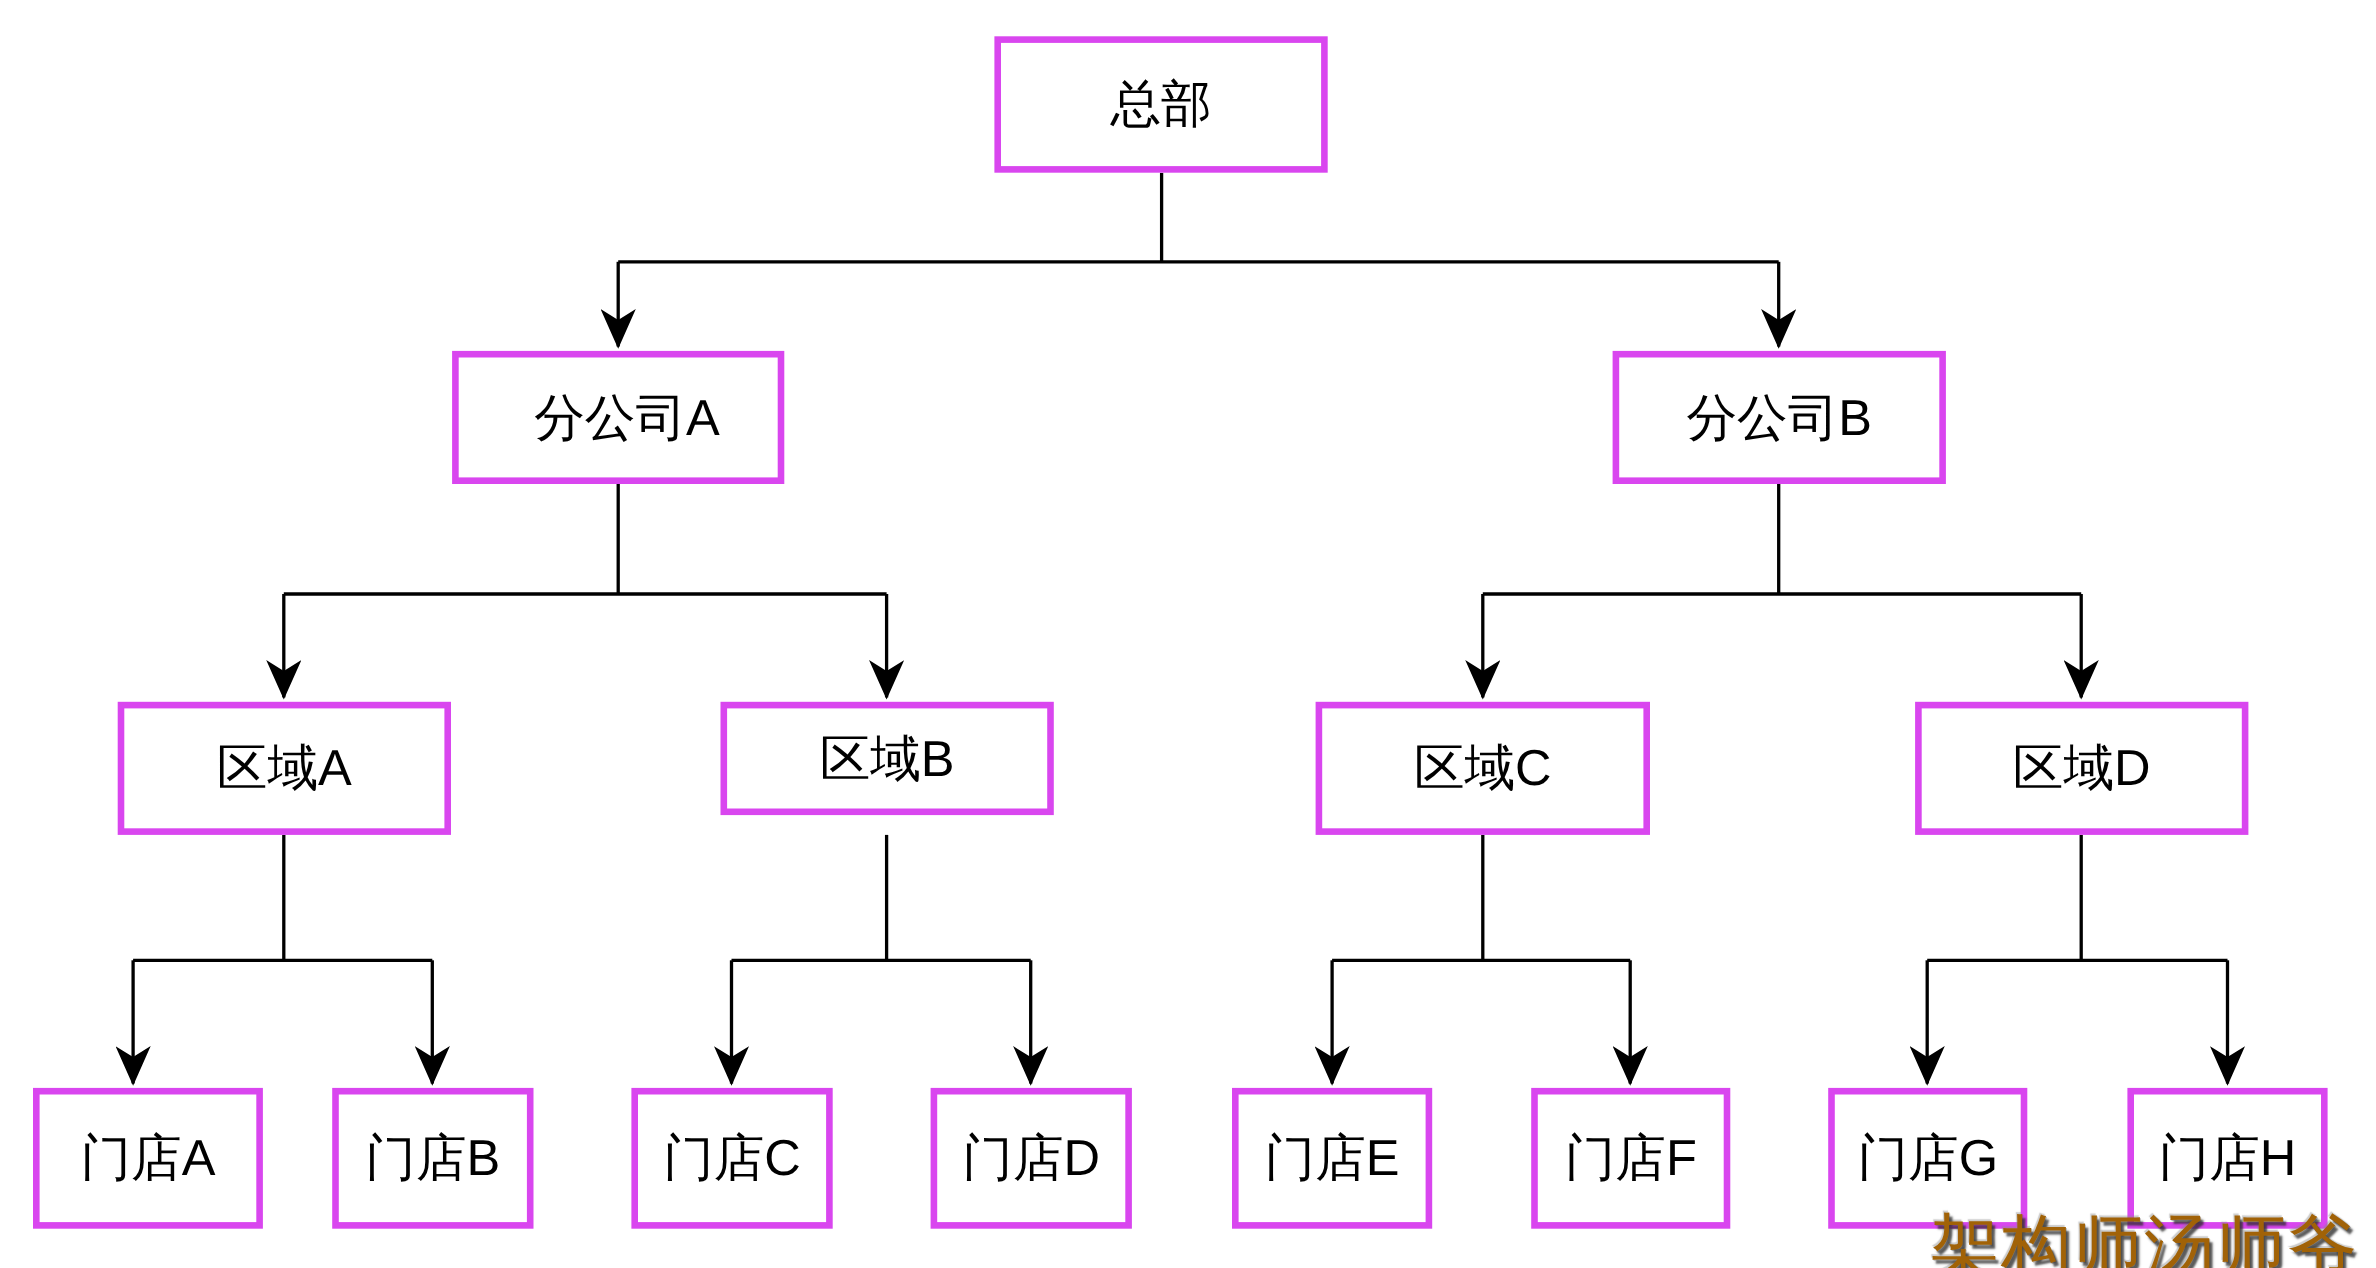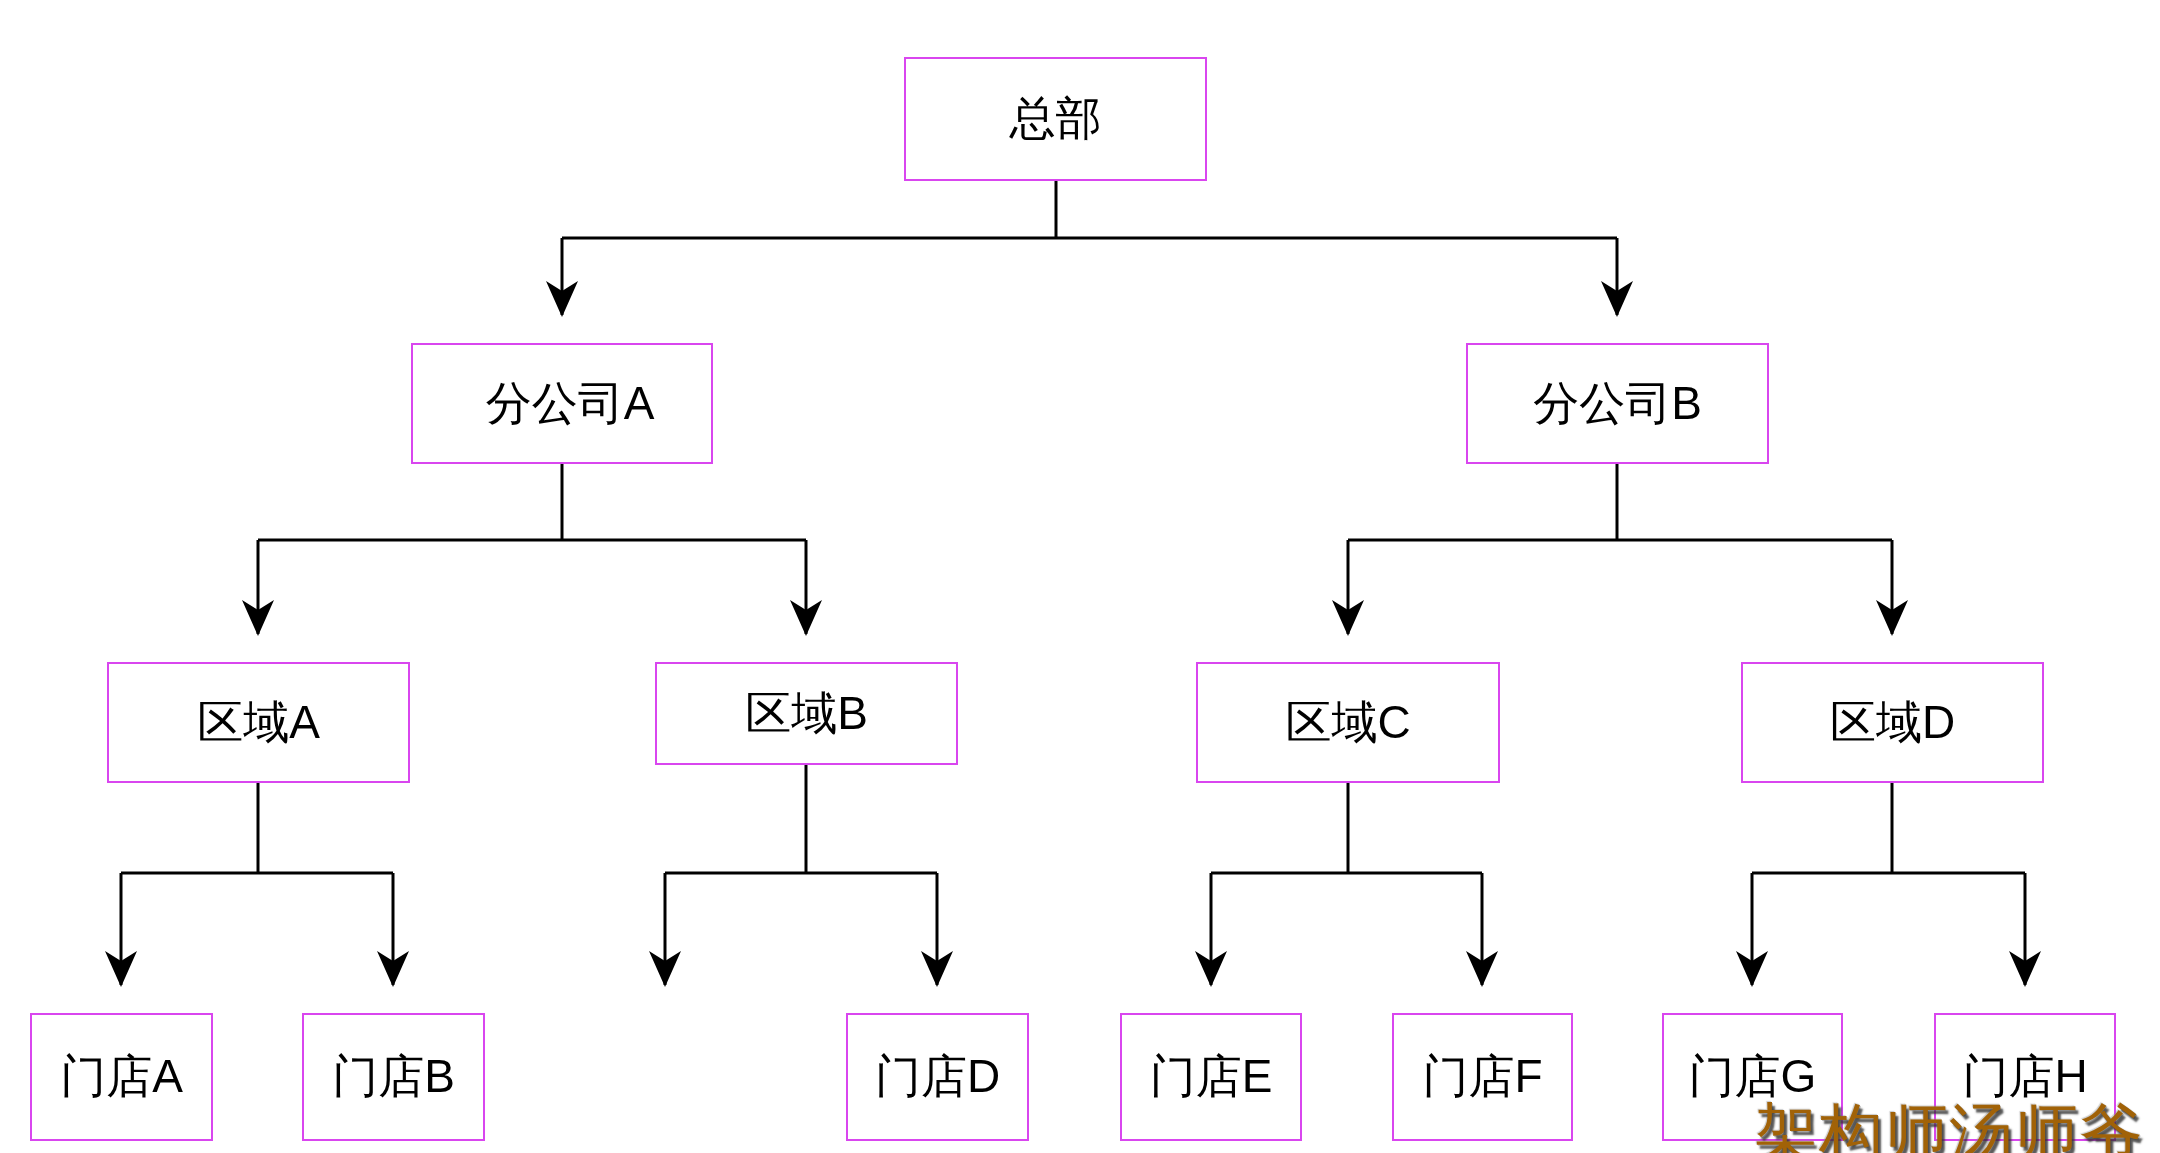--- a/index.html
+++ b/index.html
@@ -20,42 +20,41 @@
     left: 0;
     top: 0;
     width: 2160px;
     height: 1153px;
     display: block;
   }
   .node {
     position: absolute;
     box-sizing: border-box;
     background: #ffffff;
-    border: 2px solid #d946ef;
+    border: 6px solid #d946ef;
     display: flex;
     align-items: center;
     justify-content: center;
     font-size: 46px;
     color: #000000;
     white-space: nowrap;
     z-index: 2;
-    margin-top: 24px;
   }
   
   .n-hq       { left: 904px;  top: 33px;  width: 303px; height: 124px; }
   
   .n-branch-a { left: 411px;  top: 319px; width: 302px; height: 121px; padding-left: 16px; }
   .n-branch-b { left: 1466px; top: 319px; width: 303px; height: 121px; }
   
   .n-region-a { left: 107px;  top: 638px; width: 303px; height: 121px; }
   .n-region-b { left: 655px;  top: 638px; width: 303px; height: 103px; }
   .n-region-c { left: 1196px; top: 638px; width: 304px; height: 121px; }
   .n-region-d { left: 1741px; top: 638px; width: 303px; height: 121px; }
   
-  .n-store-a  { left: 30px;   top: 989px; width: 183px; height: 128px; }
+  .n-store-a  { left: 30px;   top: 989px; width: 209px; height: 128px; }
   .n-store-b  { left: 302px;  top: 989px; width: 183px; height: 128px; }
   .n-store-c  { left: 574px;  top: 989px; width: 183px; height: 128px; }
   .n-store-d  { left: 846px;  top: 989px; width: 183px; height: 128px; }
   .n-store-e  { left: 1120px; top: 989px; width: 182px; height: 128px; }
   .n-store-f  { left: 1392px; top: 989px; width: 181px; height: 128px; }
   .n-store-g  { left: 1662px; top: 989px; width: 181px; height: 128px; }
   .n-store-h  { left: 1934px; top: 989px; width: 182px; height: 128px; }
 
   .watermark {
     position: absolute;
@@ -128,20 +127,21 @@
   <div class="node n-branch-a">分公司A</div>
   <div class="node n-branch-b">分公司B</div>
 
   <div class="node n-region-a">区域A</div>
   <div class="node n-region-b">区域B</div>
   <div class="node n-region-c">区域C</div>
   <div class="node n-region-d">区域D</div>
 
   <div class="node n-store-a">门店A</div>
   <div class="node n-store-b">门店B</div>
+  <div class="node n-store-c">门店C</div>
   <div class="node n-store-d">门店D</div>
   <div class="node n-store-e">门店E</div>
   <div class="node n-store-f">门店F</div>
   <div class="node n-store-g">门店G</div>
   <div class="node n-store-h">门店H</div>
 
   <div class="watermark">架构师汤师爷</div>
 
 </div>
 

